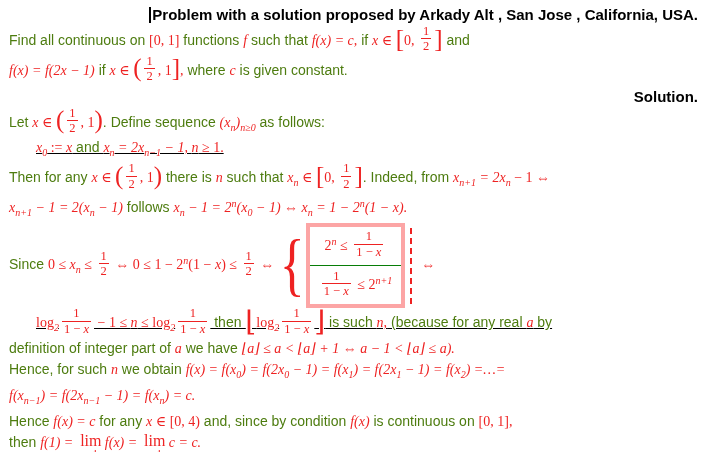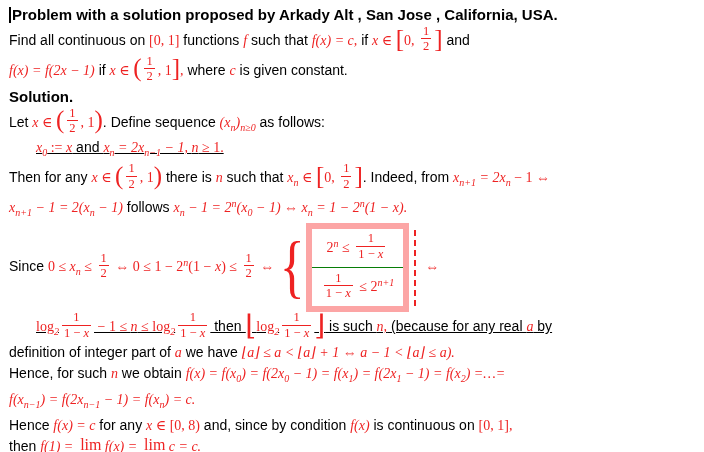--- a/index.html
+++ b/index.html
@@ -2,41 +2,41 @@
 <html><head>
 <meta charset="utf-8">
 <style>
   html,body{margin:0;padding:0;}
   body{
     width:704px;height:452px;overflow:hidden;background:#ffffff;
     font-family:"Liberation Sans", sans-serif;font-size:14px;color:#000;
     padding:4px 6px 0 9px;box-sizing:border-box;
   }
   .line{white-space:pre;line-height:21px;min-height:21px;}
-  .title{font-weight:bold;font-size:15px;line-height:22px;}
+  .title{font-weight:bold;font-size:15px;line-height:22px;text-align:right;}
   .ind{padding-left:27px;text-decoration:underline;}
   .caret{display:inline-block;width:2px;height:16px;background:#000;vertical-align:-3px;margin-right:1px;}
-  .t{color:#000000;}
+  .t{color:#4d7c0f;}
   .m{color:#ee2222;font-family:"Liberation Serif","DejaVu Serif",serif;}
   .v{color:#ee2222;font-family:"Liberation Serif","DejaVu Serif",serif;font-style:italic;}
   .sb{color:#ee2222;font-family:"Liberation Serif","DejaVu Serif",serif;font-style:italic;font-size:10px;vertical-align:-4px;}
   .sp{color:#ee2222;font-family:"Liberation Serif","DejaVu Serif",serif;font-style:italic;font-size:10px;vertical-align:5px;}
   .bd{color:#ee2222;font-family:"Liberation Serif","DejaVu Serif",serif;font-size:25px;vertical-align:middle;line-height:0.9;position:relative;top:-2px;}
   .fl{color:#ee2222;font-family:"Liberation Serif","DejaVu Serif",serif;font-size:28px;vertical-align:middle;line-height:0.9;position:relative;top:-2px;}
   .frac{display:inline-block;vertical-align:middle;text-align:center;color:#ee2222;
         font-family:"Liberation Serif","DejaVu Serif",serif;font-size:12.5px;line-height:1.15;
         margin:0 3px;position:relative;top:-2px;white-space:pre;}
   .fn,.fd{display:block;padding:0 2px;}
   .fd{border-top:1px solid #ee2222;}
   .fi{font-style:italic;}
   .lim{display:inline-block;vertical-align:-10px;text-align:center;color:#ee2222;
        font-family:"Liberation Serif","DejaVu Serif",serif;line-height:1;margin:0 2px;}
   .ltop{display:block;font-size:16px;}
   .lbot{display:block;font-size:9.5px;margin-top:1px;}
-  .sysbox{display:inline-block;vertical-align:middle;border:6px solid #fca5a5;background:#fff;}
+  .sysbox{display:inline-block;vertical-align:middle;border:4px solid #fca5a5;background:#fff;}
   .boxrow{display:block;text-align:center;padding:4px 9px;white-space:pre;}
   .b2{border-top:1px solid #077d07;}
   .brace{display:inline-block;color:#ee2222;font-family:"Liberation Serif","DejaVu Serif",serif;
          font-size:52px;line-height:0.9;vertical-align:middle;transform:scaleY(1.35);margin:0 1px 0 2px;}
   .vdash{display:inline-block;vertical-align:middle;height:76px;border-left:2px dashed #ee2222;margin:0 9px 0 5px;}
 </style>
 </head>
 <body>
 
 <main>
@@ -60,17 +60,17 @@
 <div class="line"><span class="t">Since </span><span class="m">0 ≤ </span><span class="v">x</span><span class="sb">n</span><span class="m"> ≤ </span><span class="frac"><span class="fn">1</span><span class="fd">2</span></span><span class="m"> ⇔ 0 ≤ 1 − 2</span><span class="sp">n</span><span class="m">(1 − </span><span class="v">x</span><span class="m">) ≤ </span><span class="frac"><span class="fn">1</span><span class="fd">2</span></span><span class="m"> ⇔ </span><span class="brace">{</span><span class="sysbox"><span class="boxrow"><span class="m">2</span><span class="sp">n</span><span class="m"> ≤ </span><span class="frac"><span class="fn">1</span><span class="fd"><span>1 − </span><span class="fi">x</span></span></span></span><span class="boxrow b2"><span class="frac"><span class="fn">1</span><span class="fd"><span>1 − </span><span class="fi">x</span></span></span><span class="m"> ≤ 2</span><span class="sp">n+1</span></span></span><span class="vdash"></span><span class="m">⇔</span></div>
 
 <div class="line ind"><span class="m">log</span><span class="sb">2</span><span class="frac"><span class="fn">1</span><span class="fd"><span>1 − </span><span class="fi">x</span></span></span><span class="m"> − 1 ≤ </span><span class="v">n</span><span class="m"> ≤ log</span><span class="sb">2</span><span class="frac"><span class="fn">1</span><span class="fd"><span>1 − </span><span class="fi">x</span></span></span><span class="t"> then </span><span class="fl">⌊</span><span class="m">log</span><span class="sb">2</span><span class="frac"><span class="fn">1</span><span class="fd"><span>1 − </span><span class="fi">x</span></span></span><span class="fl">⌋</span><span class="t"> is such </span><span class="v">n,</span><span class="t"> (because for any real </span><span class="v">a</span><span class="t"> by</span></div>
 
 <div class="line"><span class="t">definition of integer part of </span><span class="v">a</span><span class="t"> we have </span><span class="v">⌊a⌋ ≤ a &lt; ⌊a⌋ + 1 ⇔ a − 1 &lt; ⌊a⌋ ≤ a).</span></div>
 
 <div class="line"><span class="t">Hence, for such </span><span class="v">n</span><span class="t"> we obtain </span><span class="v">f(x) = f(x</span><span class="sb">0</span><span class="v">) = f(2x</span><span class="sb">0</span><span class="v"> − 1) = f(x</span><span class="sb">1</span><span class="v">) = f(2x</span><span class="sb">1</span><span class="v"> − 1) = f(x</span><span class="sb">2</span><span class="v">) =…=</span></div>
 
 <div class="line"><span class="v">f(x</span><span class="sb">n−1</span><span class="v">) = f(2x</span><span class="sb">n−1</span><span class="v"> − 1) = f(x</span><span class="sb">n</span><span class="v">) = c.</span></div>
 
-<div class="line"><span class="t">Hence </span><span class="v">f(x) = c</span><span class="t"> for any </span><span class="v">x</span><span class="m"> ∈ [0, 8)</span><span class="t"> and, since by condition </span><span class="v">f(x)</span><span class="t"> is continuous on </span><span class="m">[0, 1],</span></div>
+<div class="line"><span class="t">Hence </span><span class="v">f(x) = c</span><span class="t"> for any </span><span class="v">x</span><span class="m"> ∈ [0, 4)</span><span class="t"> and, since by condition </span><span class="v">f(x)</span><span class="t"> is continuous on </span><span class="m">[0, 1],</span></div>
 
 <div class="line"><span class="t">then </span><span class="v">f(1) = </span><span class="lim"><span class="ltop">lim</span><span class="lbot">x→1⁻</span></span><span class="v">f(x) = </span><span class="lim"><span class="ltop">lim</span><span class="lbot">x→1⁻</span></span><span class="v">c = c.</span></div>
 
 </main>
 
 </body></html>

